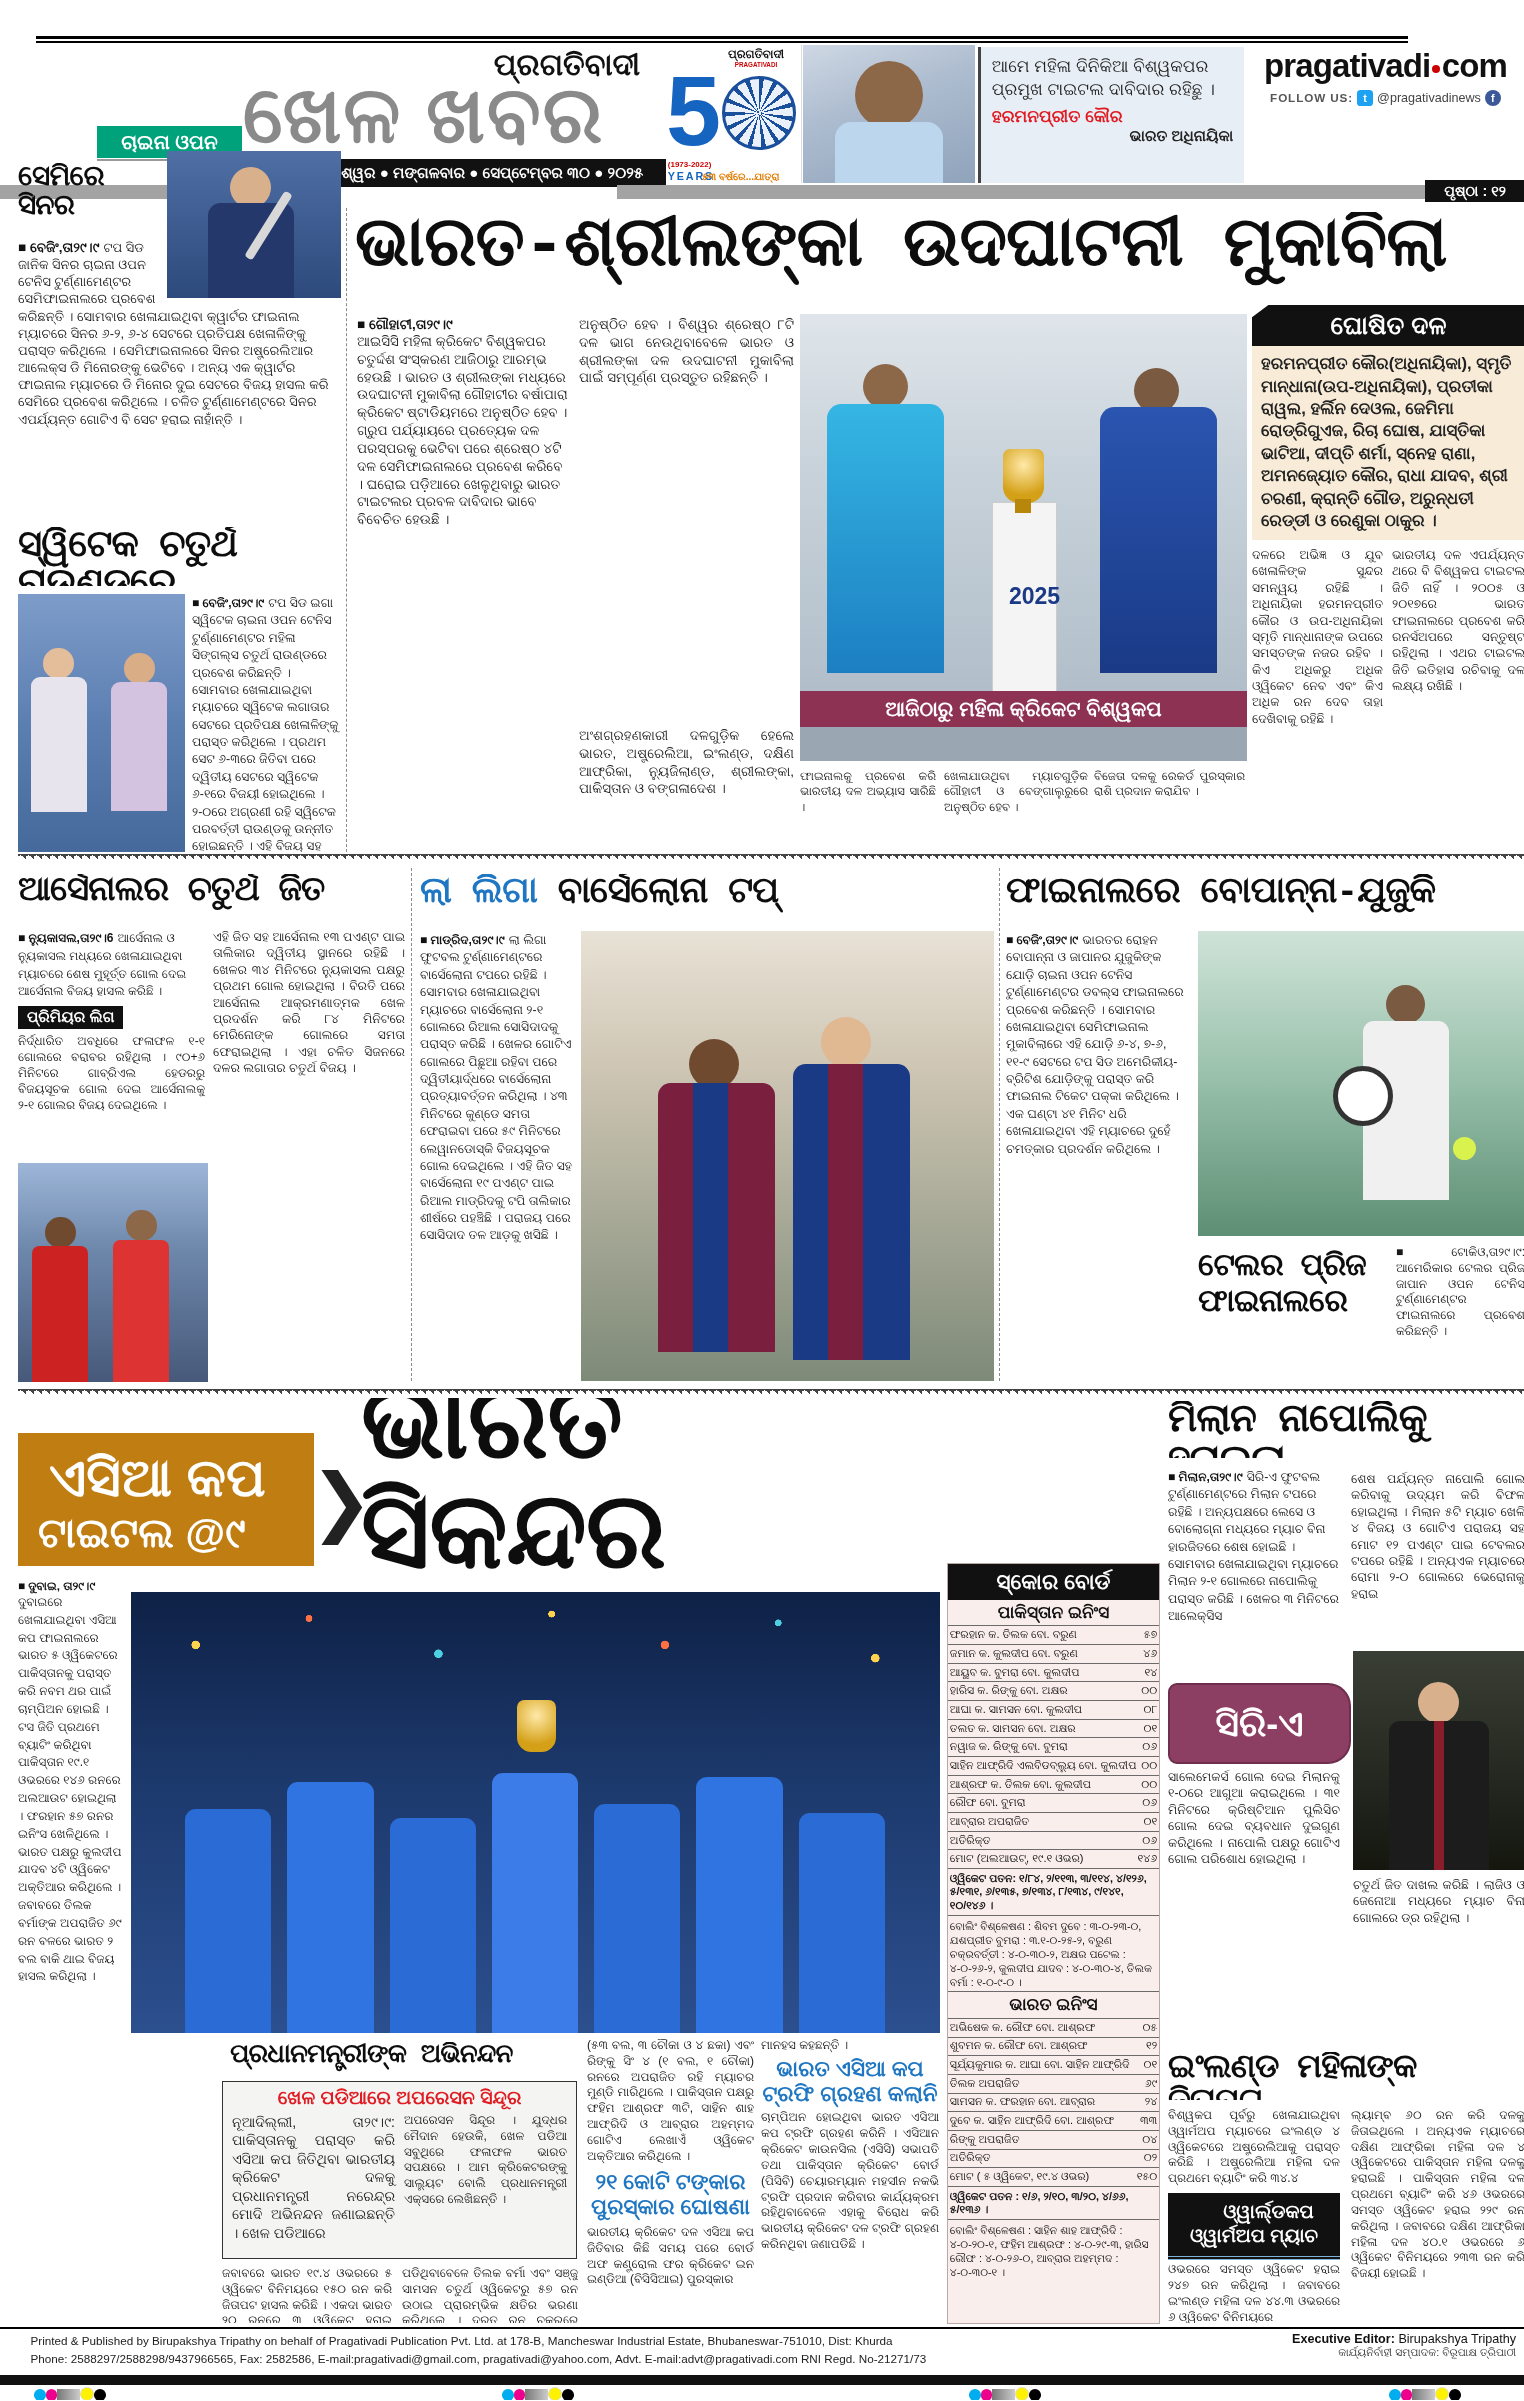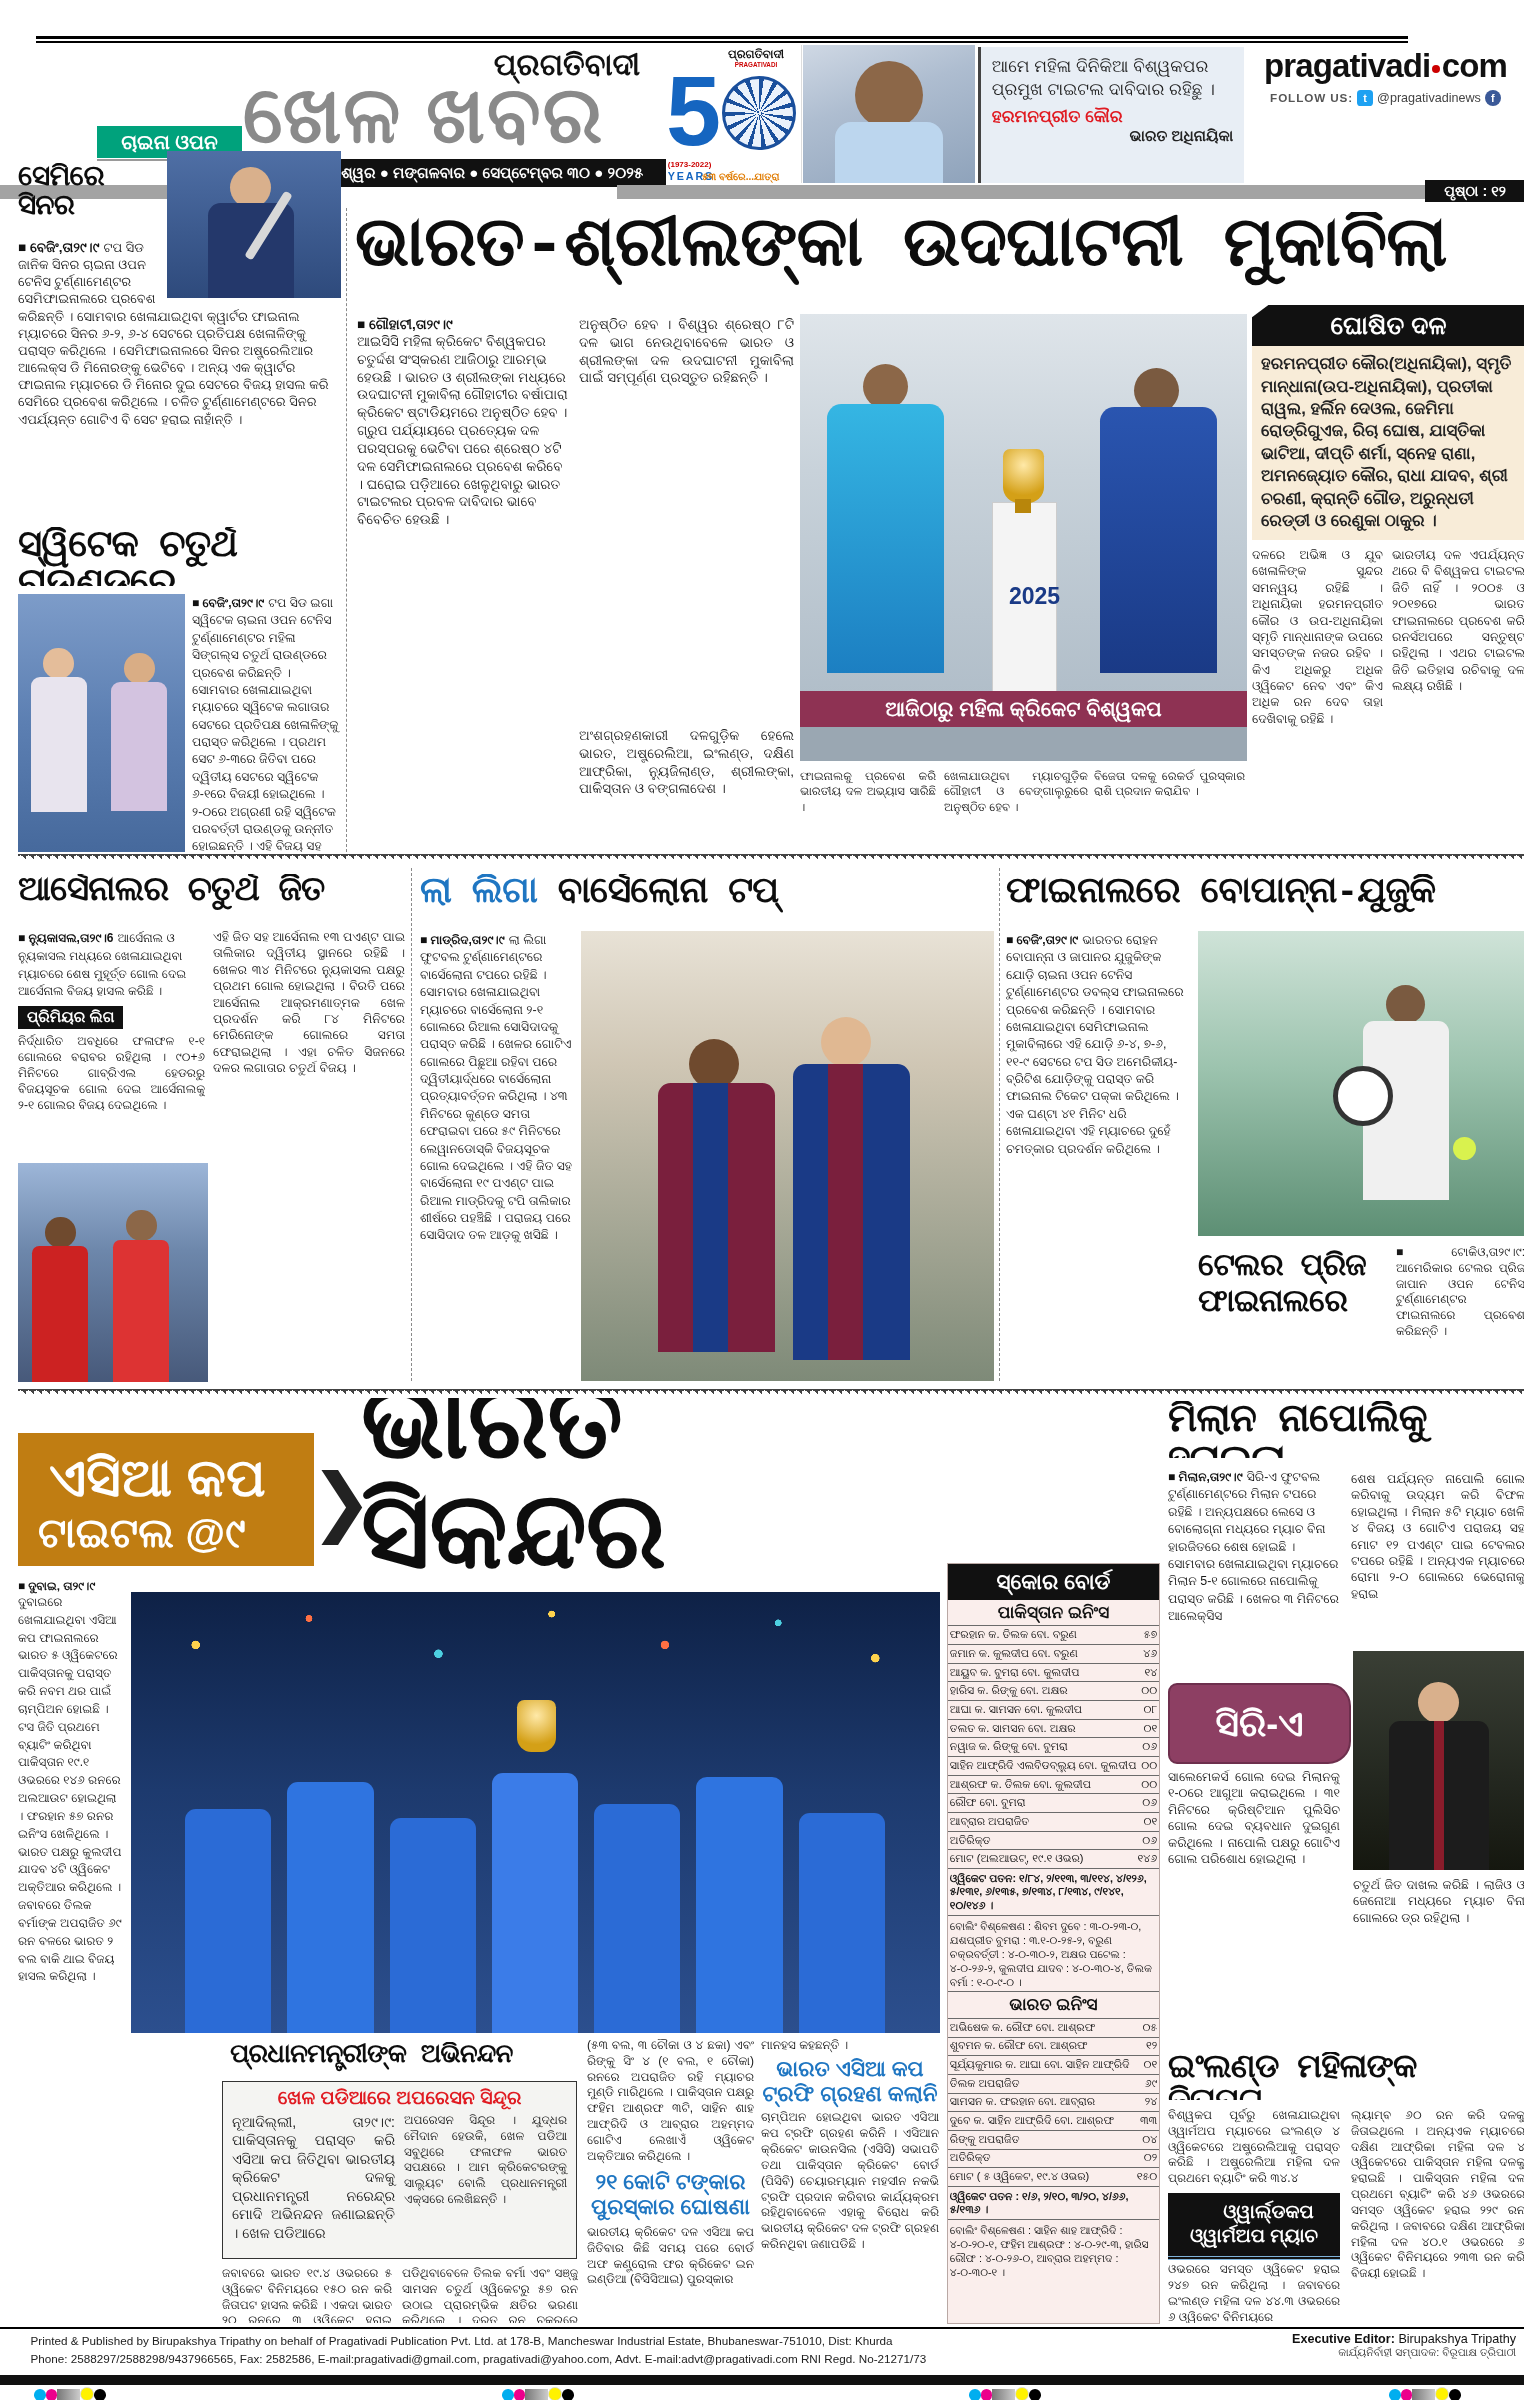--- a/index.html
+++ b/index.html
@@ -367,21 +367,21 @@
           <span class="sb-val">୧୫୦</span>
         </div>
       </div>
     <div class="b" style="font-size:10.8px;padding:2.7px 1.8px;border-bottom:0.9px solid #6b6b6b;line-height:1.25;">ଓ୍ୱିକେଟ ପତନ : ୧/୬, ୨/୧୦, ୩/୨୦, ୪/୬୬, ୫/୧୩୬ ।</div>
     <div style="font-size:10.8px;padding:2.7px 1.8px;line-height:1.3;">ବୋଲିଂ ବିଶ୍ଳେଷଣ :  ସାହିନ ଶାହ ଆଫ୍ରିଦି : ୪-୦-୨୦-୧, ଫହିମ ଆଶ୍ରଫ : ୪-୦-୨୯-୩, ହାରିସ ରୌଫ : ୪-୦-୨୬-୦, ଆବ୍ରାର ଅହମ୍ମଦ : ୪-୦-୩୦-୧ ।</div>
   </div>
 
   <div class="abs hl" style="left:1168px;top:1401px;width:357px;height:57px;font-size:39px;">ମିଲାନ ନାପୋଲିକୁ ହରାଇଲା</div>
   <div class="abs" style="left:1168px;top:1468px;width:172px;height:206px;">
     <span class="byline" style="font-size:12px;">■ ମିଲାନ,ତା୨୯।୯</span>
-    <span class="body-txt" style="display:inline;font-size:12.4px;">ସିରି-ଏ ଫୁଟବଲ ଟୁର୍ଣ୍ଣାମେଣ୍ଟରେ ମିଲାନ ଟପରେ ରହିଛି । ଅନ୍ୟପକ୍ଷରେ ଲେସେ ଓ ବୋଲୋଗ୍ନା ମଧ୍ୟରେ ମ୍ୟାଚ ବିନା ହାରଜିତରେ ଶେଷ ହୋଇଛି । ସୋମବାର ଖେଳାଯାଇଥିବା ମ୍ୟାଚରେ ମିଲାନ 5-୧ ଗୋଲରେ ନାପୋଲିକୁ ପରାସ୍ତ କରିଛି । ଖେଳର ୩ ମିନିଟରେ ଆଲେକ୍ସିସ</span>
+    <span class="body-txt" style="display:inline;font-size:12.4px;">ସିରି-ଏ ଫୁଟବଲ ଟୁର୍ଣ୍ଣାମେଣ୍ଟରେ ମିଲାନ ଟପରେ ରହିଛି । ଅନ୍ୟପକ୍ଷରେ ଲେସେ ଓ ବୋଲୋଗ୍ନା ମଧ୍ୟରେ ମ୍ୟାଚ ବିନା ହାରଜିତରେ ଶେଷ ହୋଇଛି । ସୋମବାର ଖେଳାଯାଇଥିବା ମ୍ୟାଚରେ ମିଲାନ ୨-୧ ଗୋଲରେ ନାପୋଲିକୁ ପରାସ୍ତ କରିଛି । ଖେଳର ୩ ମିନିଟରେ ଆଲେକ୍ସିସ</span>
   </div>
   <div class="abs body-txt" style="left:1351px;top:1471px;width:174px;height:176px;font-size:12.4px;">ଶେଷ ପର୍ଯ୍ୟନ୍ତ ନାପୋଲି ଗୋଲ କରିବାକୁ ଉଦ୍ୟମ କରି ବିଫଳ ହୋଇଥିଲା । ମିଲାନ ୫ଟି ମ୍ୟାଚ ଖେଳି ୪ ବିଜୟ ଓ ଗୋଟିଏ ପରାଜୟ ସହ ମୋଟ ୧୨ ପଏଣ୍ଟ ପାଇ ଟେବଲର ଟପରେ ରହିଛି । ଅନ୍ୟଏକ ମ୍ୟାଚରେ ରୋମା ୨-୦ ଗୋଲରେ ଭେରୋନାକୁ ହରାଇ</div>
 
   <div class="abs" style="left:1168px;top:1683px;width:179px;height:77px;background:#8d3f63;border:2.7px solid #6d2f4d;border-radius:9px 23px 23px 9px;display:flex;align-items:center;justify-content:center;">
     <span class="b" style="color:#fff;font-size:36px;">ସିରି-ଏ</span>
   </div>
 
   <div class="ph" style="left:1353px;top:1651px;width:172px;height:219px;background:linear-gradient(180deg,#3a3f35 0%,#23271f 60%,#15170f 100%);">
     <div style="position:absolute;left:65px;top:30.5px;width:41px;height:41px;border-radius:50%;background:#d9b08c;"></div>
     <div style="position:absolute;left:36px;top:70px;width:100px;height:149px;background:linear-gradient(90deg,#1c1c1c 0 45%,#8a1c2b 45% 55%,#1c1c1c 55%);border-radius:10.8px 10.8px 0 0;"></div>

